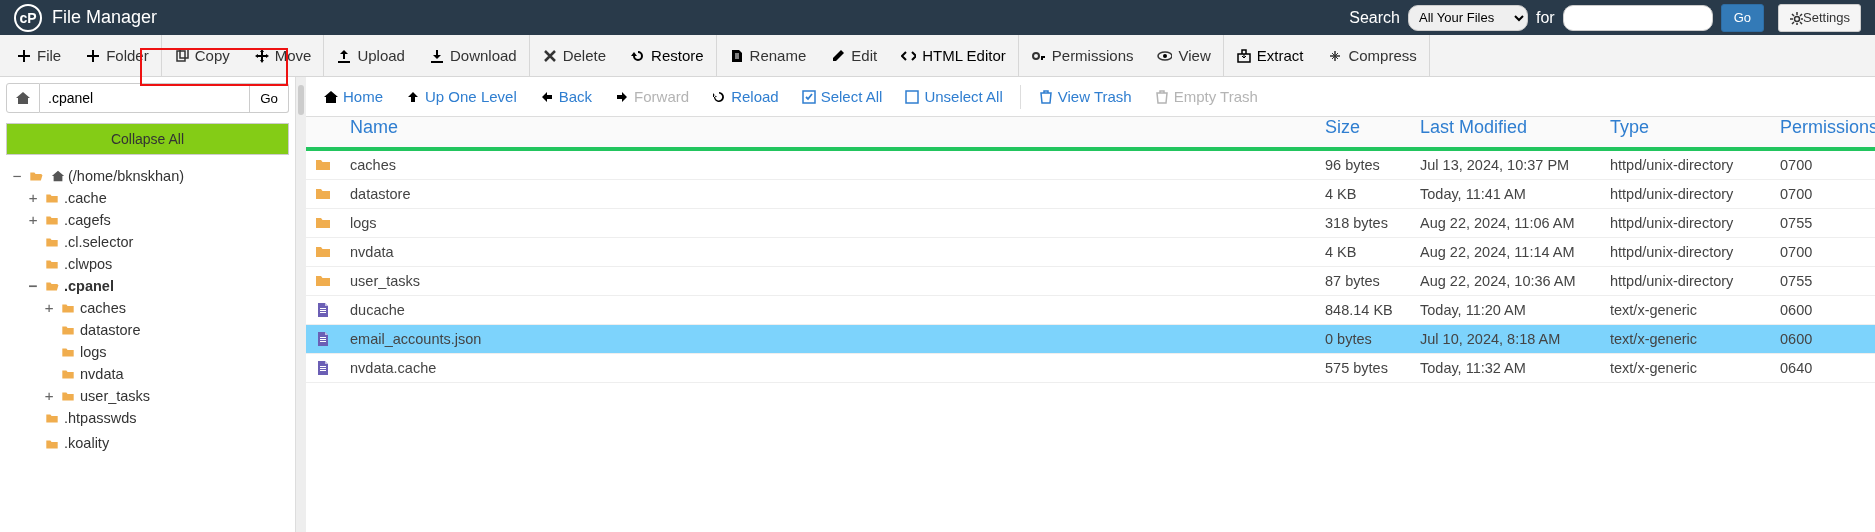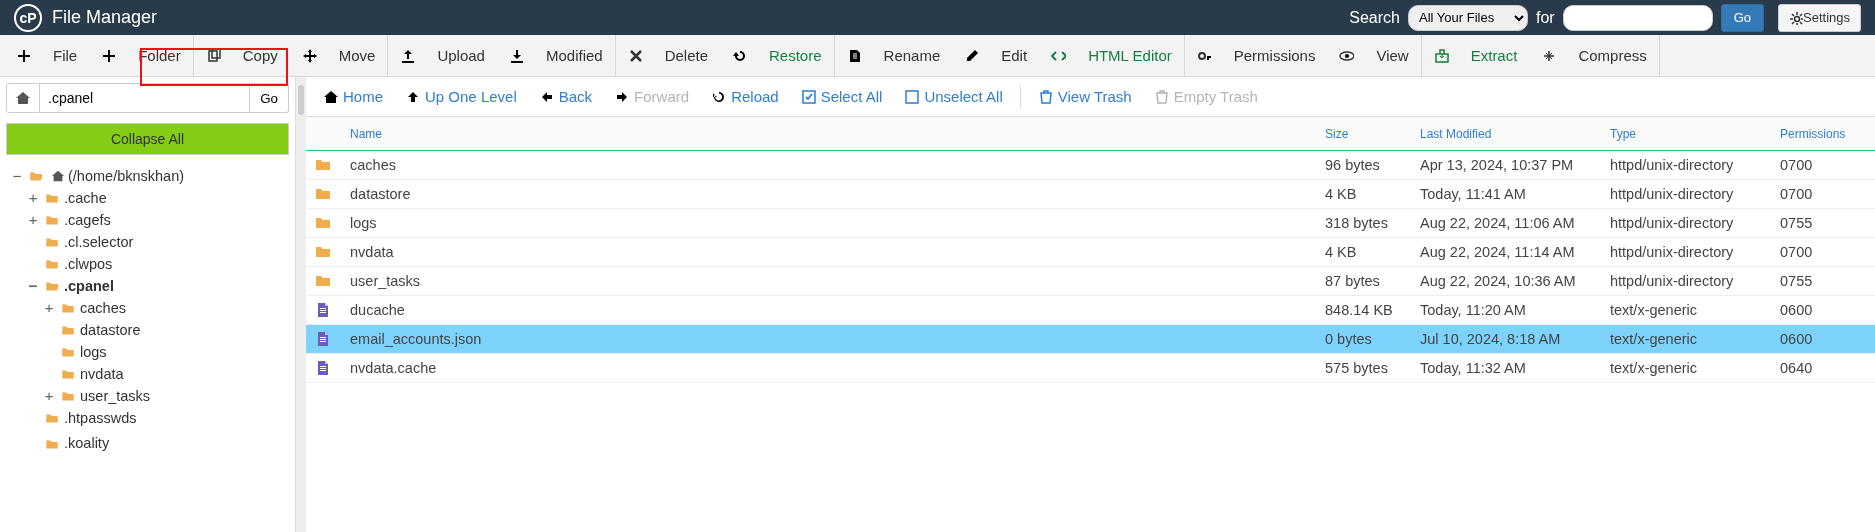--- a/index.html
+++ b/index.html
@@ -10,22 +10,22 @@
 .topbar-spacer { flex: 1; }
 .topbar-right { display: flex; align-items: center; gap: 8px; }
 .topbar-right label { font-size: 16px; }
 .topbar-right select, .topbar-right input { height: 26px; font-size: 13px; padding: 2px 6px; border: 1px solid #ccc; border-radius: 10px; }
 .topbar-right select { width: 120px; }
 .topbar-right input { width: 150px; background: #fff; }
 .go-btn { background: #337ab7; color: #fff; border: 1px solid #2e6da4; height: 28px; padding: 0 12px; border-radius: 3px; cursor: pointer; font-size: 13px; }
 .settings-btn { background: #f5f5f5; color: #333; border: 1px solid #ccc; height: 28px; padding: 0 10px; border-radius: 3px; cursor: pointer; font-size: 13px; margin-left: 6px; display: flex; align-items: center; }
 .toolbar { background: #f3f3f3; border-bottom: 1px solid #d7d7d7; height: 42px; display: flex; align-items: center; padding: 0 4px; }
 .tool-grp { display: flex; align-items: center; border-right: 1px solid #d7d7d7; height: 100%; }
-.tool-btn { display: flex; align-items: center; gap: 22px; padding: 0 12px; height: 100%; cursor: pointer; color: #333; font-size: 15px; }
-.tool-btn.disabled { color: #15803d; cursor: default; }
+.tool-btn { display: flex; align-items: center; gap: 6px; padding: 0 12px; height: 100%; cursor: pointer; color: #333; font-size: 15px; }
+.tool-btn.disabled { color: #000000; cursor: default; }
 .tool-btn svg, .tool-btn .ico { width: 15px; height: 15px; }
 .highlight-box { position: absolute; border: 2.5px solid #e11; pointer-events: none; }
 .body-row { display: flex; height: 487px; }
 .sidebar { width: 296px; border-right: 1px solid #ddd; display: flex; flex-direction: column; }
 .pathbar { display: flex; align-items: center; padding: 6px; gap: 0; }
 .home-box { width: 34px; height: 30px; border: 1px solid #ccc; display: flex; align-items: center; justify-content: center; background: #fff; border-radius: 3px 0 0 3px; }
 .path-input { flex: 1; height: 30px; border: 1px solid #ccc; border-left: none; padding: 0 8px; font-size: 14px; }
 .go-sm { height: 30px; border: 1px solid #ccc; border-left: none; background: #fff; padding: 0 10px; cursor: pointer; border-radius: 0 3px 3px 0; }
 .collapse-all { margin: 4px 6px; border: 1px solid #ccc; height: 32px; display: flex; align-items: center; justify-content: center; cursor: pointer; background: #84cc16; }
 .tree { padding: 6px 4px 6px 10px; overflow-y: auto; font-size: 14.5px; }
@@ -33,21 +33,21 @@
 .tw { display: inline-block; width: 14px; text-align: center; color: #666; font-family: monospace; }
 .fld-ico { width: 16px; height: 13px; margin: 0 4px; }
 .tree-row.sel { font-weight: bold; }
 .splitter { width: 10px; background: #eee; cursor: col-resize; display:flex; align-items:flex-start; justify-content:center; padding-top:8px;}
 .splitter .nub{width:6px;height:30px;background:#ccc;border-radius:3px;}
 .main { flex: 1; display: flex; flex-direction: column; }
 .nav-row { height: 40px; border-bottom: 1px solid #ddd; display: flex; align-items: center; padding: 0 6px; }
 .nav-lnk { display: flex; align-items: center; gap: 5px; color: #2f7ed0; padding: 0 11px; height: 100%; cursor: pointer; font-size: 15px; }
 .nav-lnk.disabled { color: #b4b4b4; cursor: default; }
 .nav-sep { width:1px; height:24px; background:#ddd; margin:0 6px;}
-.grid-head { display: flex; height: 34px; align-items: center; border-bottom: 1px solid #22c55e; background: #fafafa; font-size: 12px; color: #2f7ed0; }
+.grid-head { display: flex; height: 34px; align-items: flex-start; border-bottom: 4px solid #22c55e; background: #fafafa; font-size: 18px; color: #2f7ed0; }
 .col-icon { width: 34px; }
 .col-name { flex: 1; padding-left: 10px; }
 .col-size { width: 95px; }
 .col-mod { width: 190px; }
 .col-type { width: 170px; }
 .col-perm { width: 95px; }
 .grid-body { flex: 1; overflow-y: auto; }
 .grid-row { display: flex; height: 29px; align-items: center; border-bottom: 1px solid #eee; font-size: 14.5px; color: #444; }
 .grid-row.sel { background: #7dd3fc; }
 .grid-row .col-icon { display:flex; justify-content:center; }
@@ -206,21 +206,21 @@
     <div class="tool-btn">
         <svg width="15" height="15">
           <use href="#i-upload"></use>
         </svg>
         <span>Upload</span>
       </div>
     <div class="tool-btn">
         <svg width="15" height="15">
           <use href="#i-download"></use>
         </svg>
-        <span>Modified</span>
+        <span>Download</span>
       </div>
   </div>
   <div class="tool-grp">
     <div class="tool-btn">
         <svg width="15" height="15">
           <use href="#i-delete"></use>
         </svg>
         <span>Delete</span>
       </div>
     <div class="tool-btn disabled">
@@ -464,21 +464,21 @@
     </div>
     <div class="grid-body" id="grid-body">
         <div class="grid-row">
           <div class="col-icon">
             <svg width="18" height="16" viewBox="0 0 16 16" class="folder-svg">
               <use href="#i-folder"></use>
             </svg>
           </div>
           <div class="col-name">caches</div>
           <div class="col-size">96 bytes</div>
-          <div class="col-mod">Apr 13, 2024, 10:37 PM</div>
+          <div class="col-mod">Jul 13, 2024, 10:37 PM</div>
           <div class="col-type">httpd/unix-directory</div>
           <div class="col-perm">0700</div>
         </div>
         <div class="grid-row">
           <div class="col-icon">
             <svg width="18" height="16" viewBox="0 0 16 16" class="folder-svg">
               <use href="#i-folder"></use>
             </svg>
           </div>
           <div class="col-name">datastore</div>

